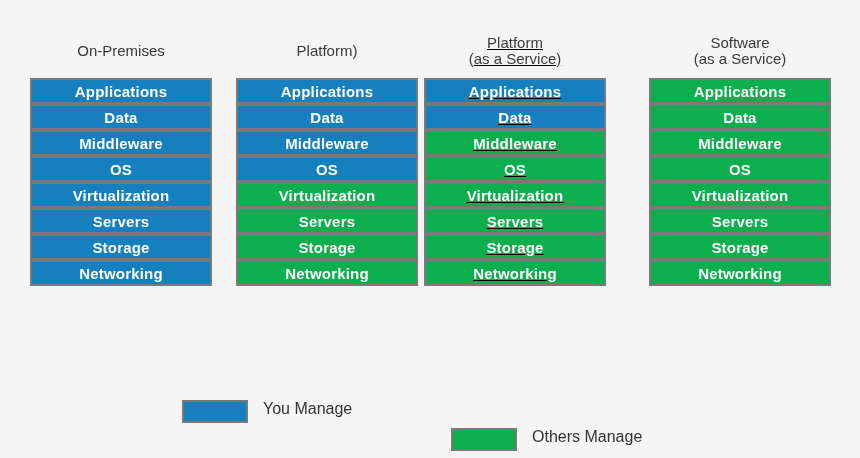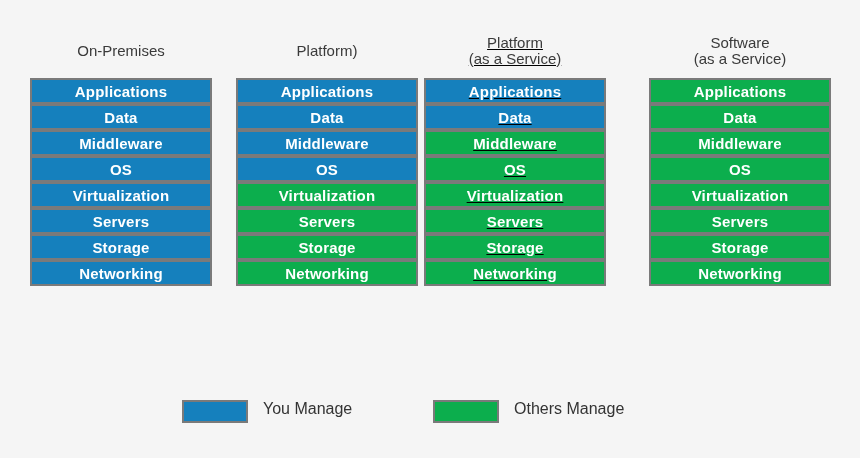--- a/index.html
+++ b/index.html
@@ -53,21 +53,21 @@
     left: 0;
     width: 860px;
     height: 26px;
   }
   .legend-item {
     position: absolute;
     display: flex;
     gap: 15px;
   }
   .legend-item-you { left: 182px; }
-  .legend-item-others { left: 433px; }
+  .legend-item-others { left: 451px; margin-top: 28px; }
   .legend-swatch {
     box-sizing: border-box;
     width: 66px;
     height: 23px;
     border: 2px solid #7a7a7a;
   }
   .legend-label {
     font-size: 16px;
     color: #333333;
     white-space: nowrap;

